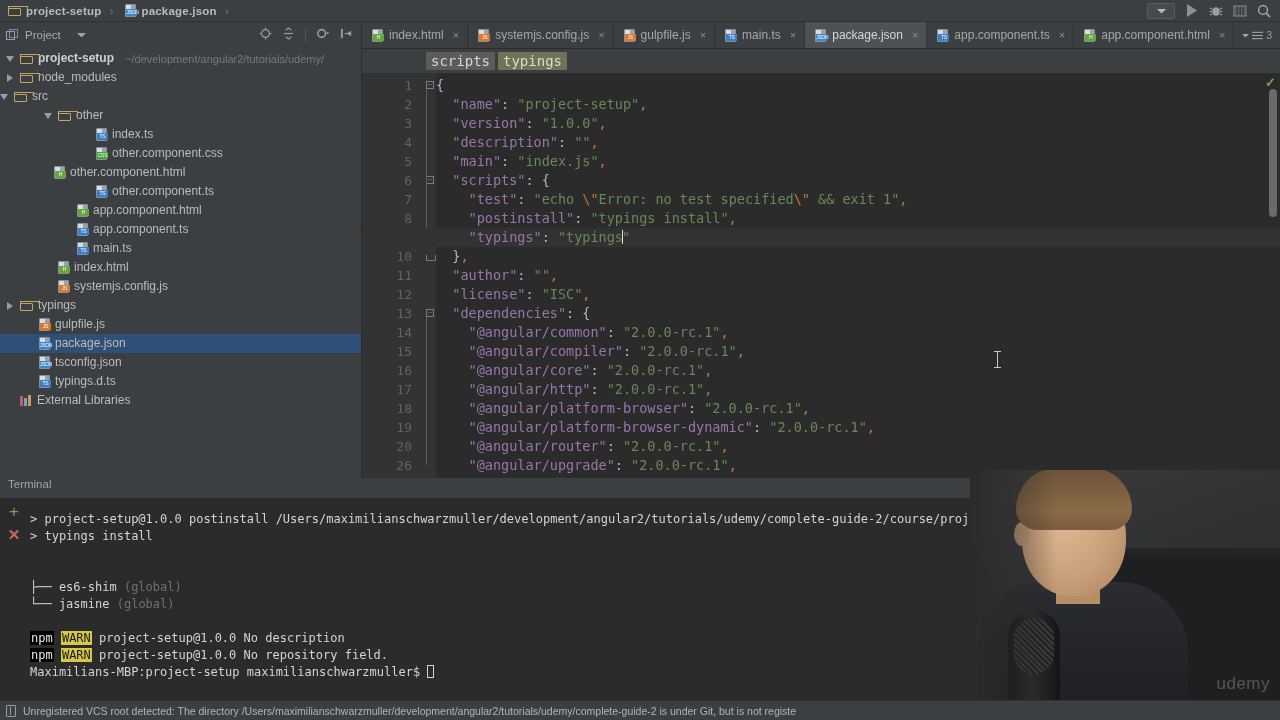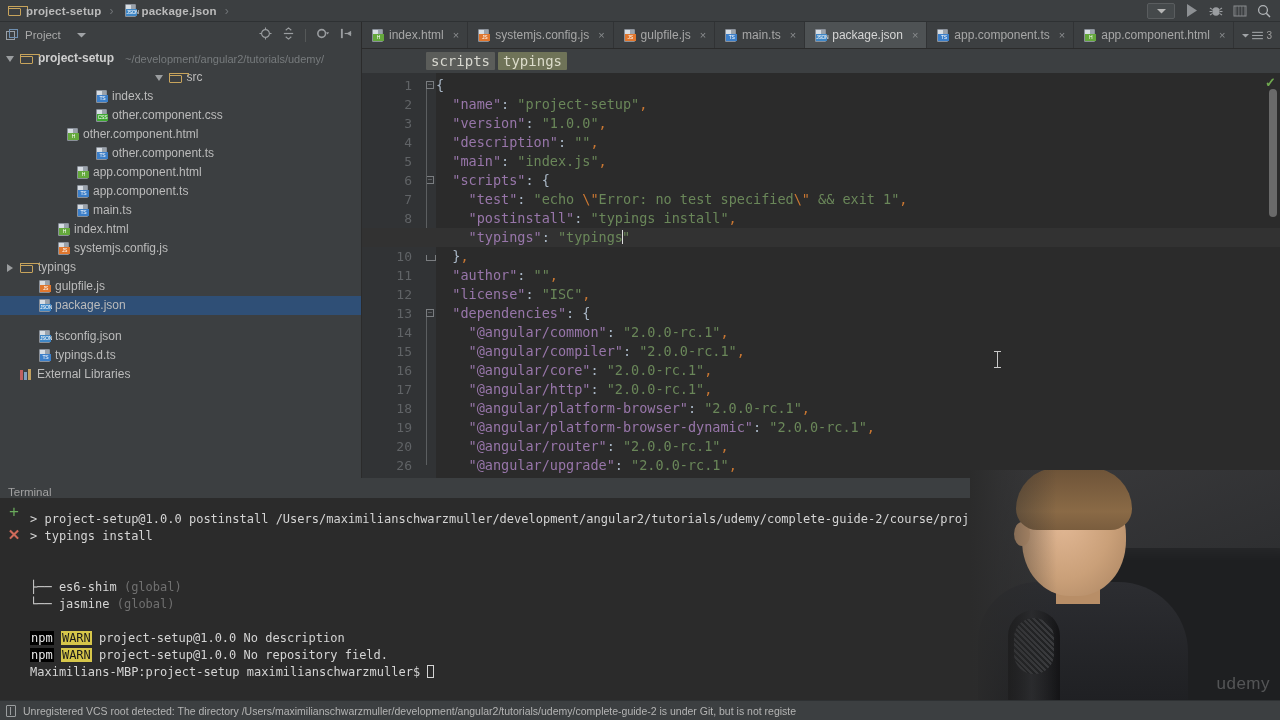--- a/index.html
+++ b/index.html
@@ -184,21 +184,21 @@
     content: ""; position: absolute; left: 0; top: 0; width: 7px; height: 1px; background: #c8c8c8;
     box-shadow: 0 16px 0 0 #c8c8c8;
   }
 
   
   .terminal {
     position: absolute; top: 478px; left: 0; width: 1280px; height: 222px;
     background: #2b2b2b; display: flex; flex-direction: column;
   }
   .term-head {
-    height: 21px; background: #3c3f41; display: flex; align-items: flex-end;
+    height: 21px; background: #3c3f41; display: flex; align-items: flex-start;
     padding-left: 8px; border-bottom: 1px solid #2b2b2b;
   }
   .term-head .t { font-size: 11.5px; color: #a2a2a2; }
   .term-head .tools { margin-left: auto; display: flex; align-items: center; gap: 12px; padding-right: 10px; }
   .term-body { flex: 1; display: flex; background: #2b2b2b; }
   .term-gutter {
     width: 28px; padding-top: 6px; display: flex; flex-direction: column;
     align-items: center; gap: 9px;
   }
   .t-plus { color: #6aab5c; font-size: 17px; line-height: 14px; }
@@ -382,125 +382,141 @@
     <div class="tree">
         <div class="row root" style="padding-left: 6px;">
           <span class="arrow down"></span>
           <span class="ficon folder">
             <span class="tab"></span>
             <span class="body"></span>
           </span>
           <span class="name">project-setup</span>
           <span class="path">~/development/angular2/tutorials/udemy/</span>
         </div>
-        <div class="row" style=" justify-content: center;">
-          <span class="arrow down"></span>
-          <span class="ficon folder">
-            <span class="tab"></span>
-            <span class="body"></span>
-          </span>
-          <span class="name">src</span>
-        </div>
-        <div class="row" style="padding-left: 82px;">
-          <span class="arrow none"></span>
-          <span class="fileicon fi-ts">
-            <span class="corner"></span>
-            <span class="badge">TS</span>
-          </span>
-          <span class="name">index.ts</span>
-        </div>
-        <div class="row" style="padding-left: 82px;">
-          <span class="arrow none"></span>
-          <span class="fileicon fi-css">
-            <span class="corner"></span>
-            <span class="badge">CSS</span>
-          </span>
-          <span class="name">other.component.css</span>
-        </div>
-        <div class="row" style="padding-left: 53px;">
-          <span class="arrow none"></span>
-          <span class="fileicon fi-html">
-            <span class="corner"></span>
-            <span class="badge">H</span>
-          </span>
-          <span class="name">other.component.html</span>
-        </div>
-        <div class="row" style="padding-left: 82px;">
-          <span class="arrow none"></span>
-          <span class="fileicon fi-ts">
-            <span class="corner"></span>
-            <span class="badge">TS</span>
-          </span>
-          <span class="name">other.component.ts</span>
-        </div>
-        <div class="row" style="padding-left: 63px;">
-          <span class="arrow none"></span>
-          <span class="fileicon fi-html">
-            <span class="corner"></span>
-            <span class="badge">H</span>
-          </span>
-          <span class="name">app.component.html</span>
-        </div>
-        <div class="row" style="padding-left: 63px;">
-          <span class="arrow none"></span>
-          <span class="fileicon fi-ts">
-            <span class="corner"></span>
-            <span class="badge">TS</span>
-          </span>
-          <span class="name">app.component.ts</span>
-        </div>
-        <div class="row" style="padding-left: 63px;">
-          <span class="arrow none"></span>
-          <span class="fileicon fi-ts">
-            <span class="corner"></span>
-            <span class="badge">TS</span>
-          </span>
-          <span class="name">main.ts</span>
-        </div>
-        <div class="row" style="padding-left: 44px;">
-          <span class="arrow none"></span>
-          <span class="fileicon fi-html">
-            <span class="corner"></span>
-            <span class="badge">H</span>
-          </span>
-          <span class="name">index.html</span>
-        </div>
-        <div class="row" style="padding-left: 44px;">
-          <span class="arrow none"></span>
-          <span class="fileicon fi-js">
-            <span class="corner"></span>
-            <span class="badge">JS</span>
-          </span>
-          <span class="name">systemjs.config.js</span>
-        </div>
         <div class="row" style="padding-left: 6px;">
           <span class="arrow right"></span>
           <span class="ficon folder">
             <span class="tab"></span>
             <span class="body"></span>
           </span>
+          <span class="name">node_modules</span>
+        </div>
+        <div class="row" style="">
+          <span class="arrow down"></span>
+          <span class="ficon folder">
+            <span class="tab"></span>
+            <span class="body"></span>
+          </span>
+          <span class="name">src</span>
+        </div>
+        <div class="row" style="padding-left: 44px;">
+          <span class="arrow down"></span>
+          <span class="ficon folder">
+            <span class="tab"></span>
+            <span class="body"></span>
+          </span>
+          <span class="name">other</span>
+        </div>
+        <div class="row" style="padding-left: 82px;">
+          <span class="arrow none"></span>
+          <span class="fileicon fi-ts">
+            <span class="corner"></span>
+            <span class="badge">TS</span>
+          </span>
+          <span class="name">index.ts</span>
+        </div>
+        <div class="row" style="padding-left: 82px;">
+          <span class="arrow none"></span>
+          <span class="fileicon fi-css">
+            <span class="corner"></span>
+            <span class="badge">CSS</span>
+          </span>
+          <span class="name">other.component.css</span>
+        </div>
+        <div class="row" style="padding-left: 40px;">
+          <span class="arrow none"></span>
+          <span class="fileicon fi-html">
+            <span class="corner"></span>
+            <span class="badge">H</span>
+          </span>
+          <span class="name">other.component.html</span>
+        </div>
+        <div class="row" style="padding-left: 82px;">
+          <span class="arrow none"></span>
+          <span class="fileicon fi-ts">
+            <span class="corner"></span>
+            <span class="badge">TS</span>
+          </span>
+          <span class="name">other.component.ts</span>
+        </div>
+        <div class="row" style="padding-left: 63px;">
+          <span class="arrow none"></span>
+          <span class="fileicon fi-html">
+            <span class="corner"></span>
+            <span class="badge">H</span>
+          </span>
+          <span class="name">app.component.html</span>
+        </div>
+        <div class="row" style="padding-left: 63px;">
+          <span class="arrow none"></span>
+          <span class="fileicon fi-ts">
+            <span class="corner"></span>
+            <span class="badge">TS</span>
+          </span>
+          <span class="name">app.component.ts</span>
+        </div>
+        <div class="row" style="padding-left: 63px;">
+          <span class="arrow none"></span>
+          <span class="fileicon fi-ts">
+            <span class="corner"></span>
+            <span class="badge">TS</span>
+          </span>
+          <span class="name">main.ts</span>
+        </div>
+        <div class="row" style="padding-left: 44px;">
+          <span class="arrow none"></span>
+          <span class="fileicon fi-html">
+            <span class="corner"></span>
+            <span class="badge">H</span>
+          </span>
+          <span class="name">index.html</span>
+        </div>
+        <div class="row" style="padding-left: 44px;">
+          <span class="arrow none"></span>
+          <span class="fileicon fi-js">
+            <span class="corner"></span>
+            <span class="badge">JS</span>
+          </span>
+          <span class="name">systemjs.config.js</span>
+        </div>
+        <div class="row" style="padding-left: 6px;">
+          <span class="arrow right"></span>
+          <span class="ficon folder">
+            <span class="tab"></span>
+            <span class="body"></span>
+          </span>
           <span class="name">typings</span>
         </div>
         <div class="row" style="padding-left: 25px;">
           <span class="arrow none"></span>
           <span class="fileicon fi-js">
             <span class="corner"></span>
             <span class="badge">JS</span>
           </span>
           <span class="name">gulpfile.js</span>
         </div>
         <div class="row selected" style="padding-left: 25px;">
           <span class="arrow none"></span>
           <span class="fileicon fi-json">
             <span class="corner"></span>
             <span class="badge">JSON</span>
           </span>
           <span class="name">package.json</span>
         </div>
-        <div class="row" style="padding-left: 25px; margin-top: 12px;">
+        <div class="row" style="padding-left: 25px;">
           <span class="arrow none"></span>
           <span class="fileicon fi-json">
             <span class="corner"></span>
             <span class="badge">JSON</span>
           </span>
           <span class="name">tsconfig.json</span>
         </div>
         <div class="row" style="padding-left: 25px;">
           <span class="arrow none"></span>
           <span class="fileicon fi-ts">

